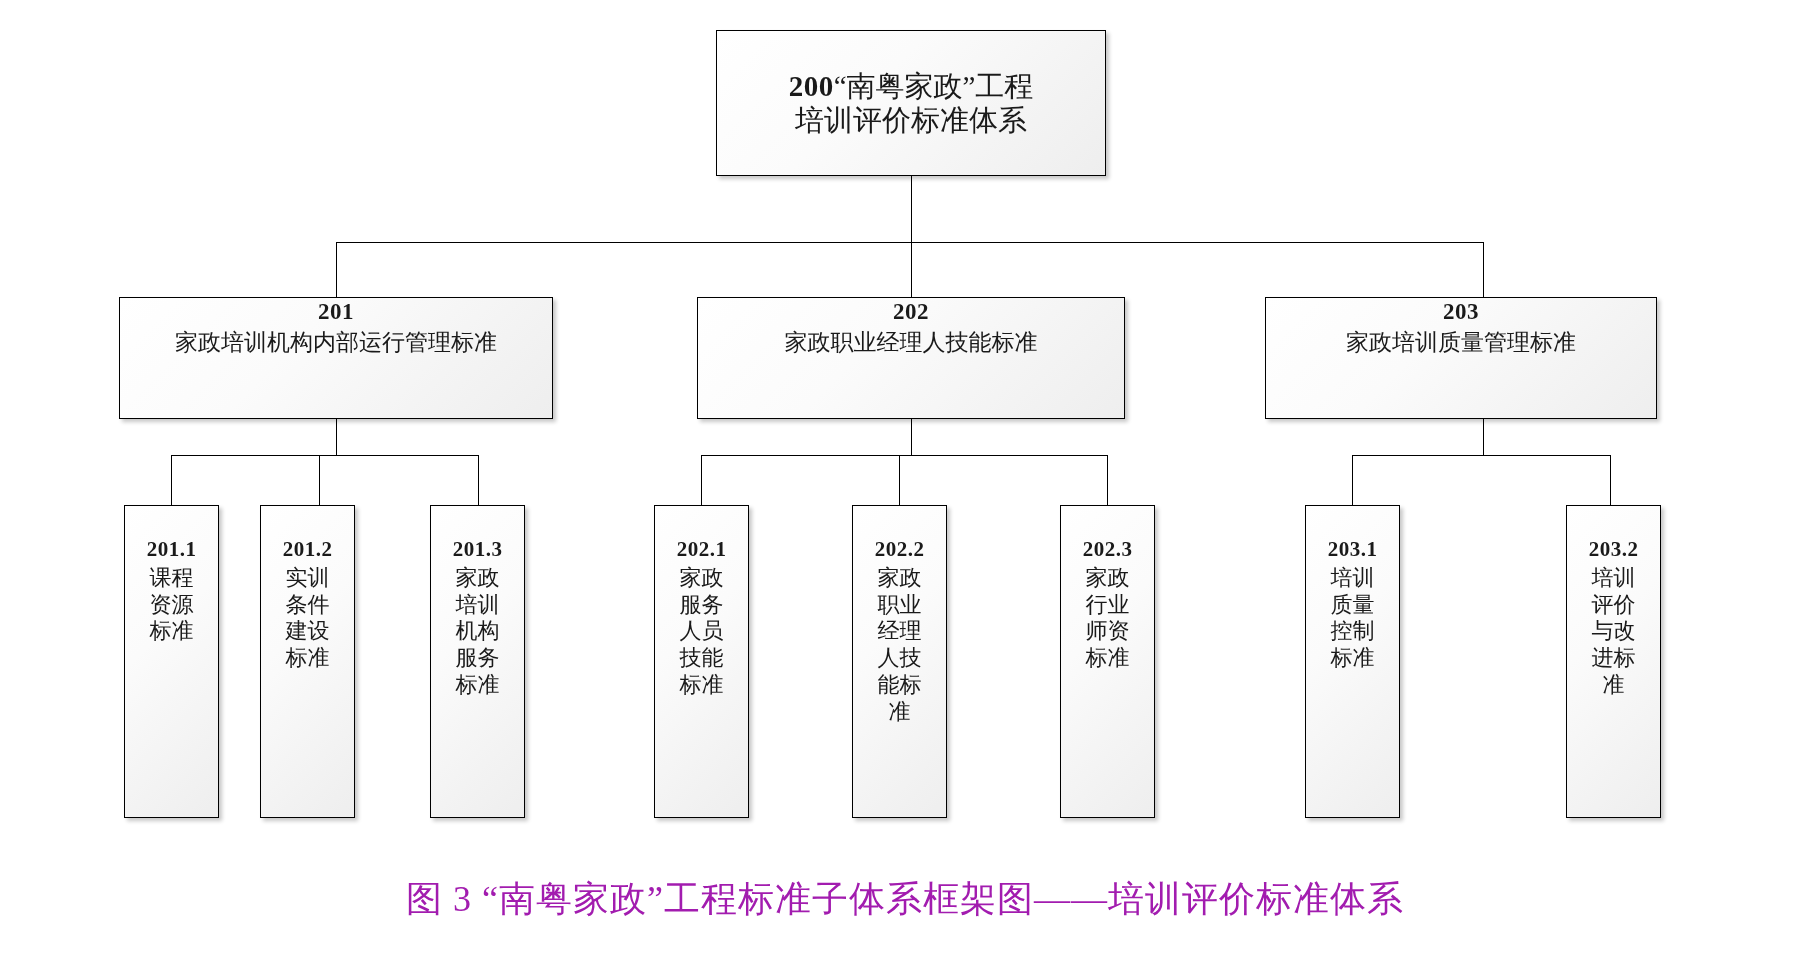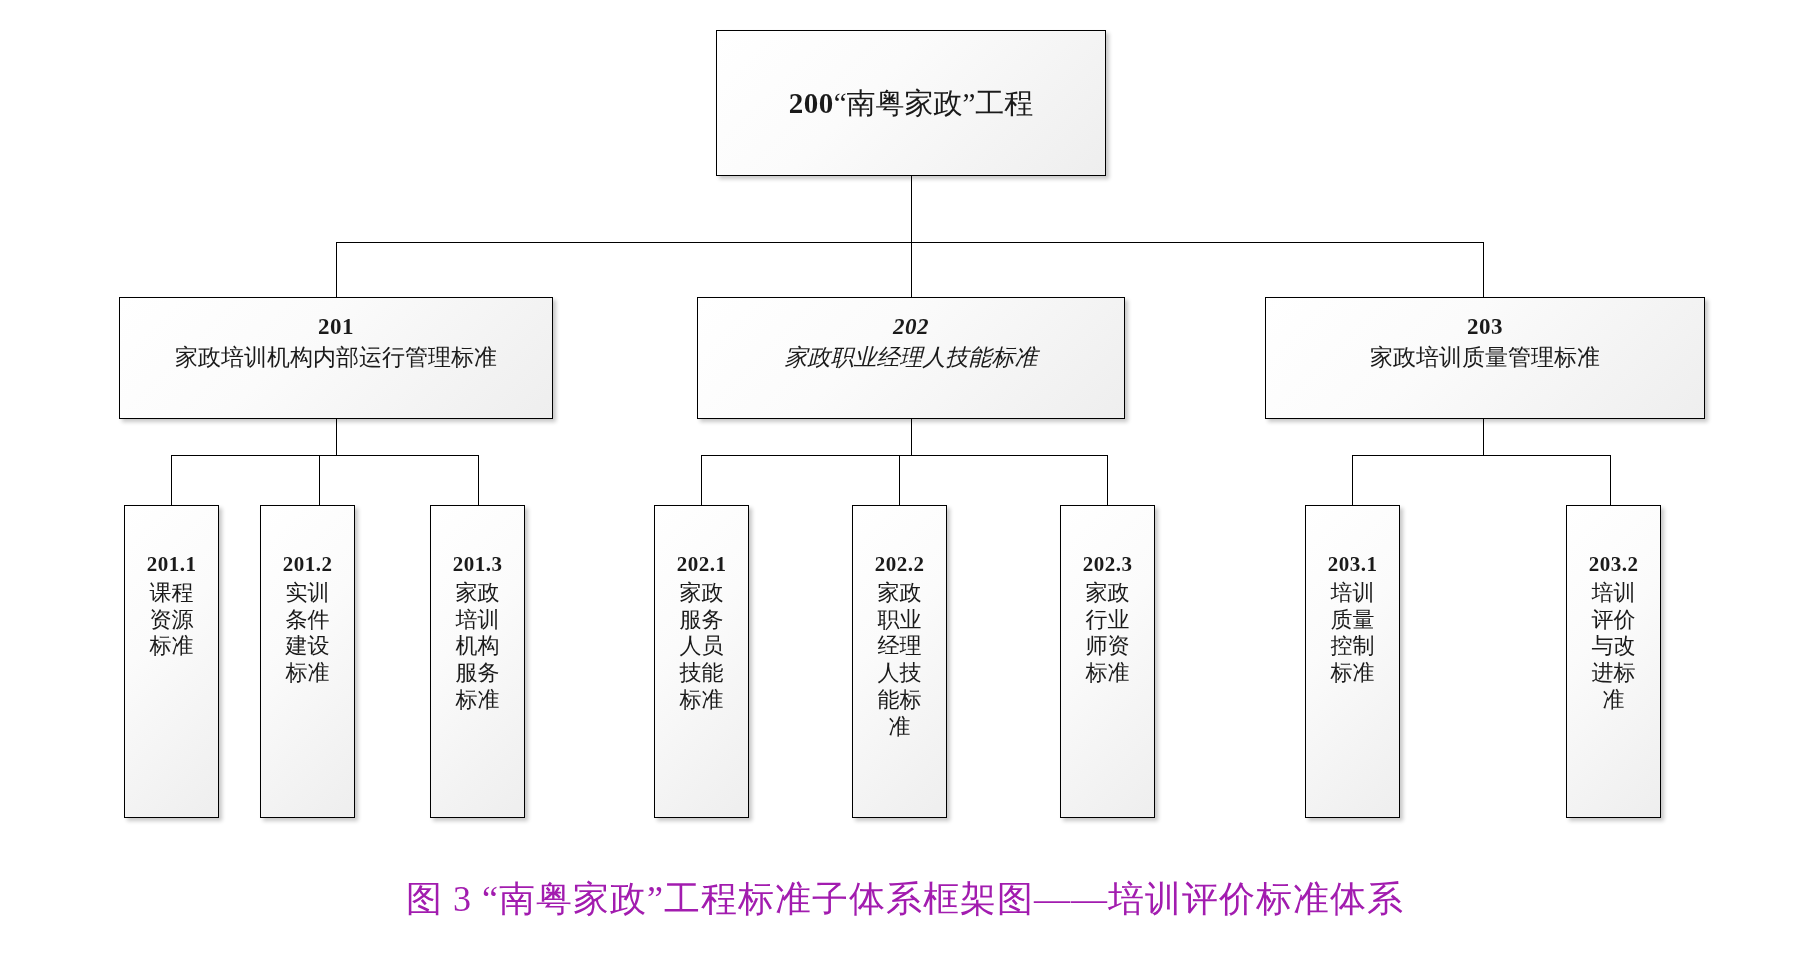--- a/index.html
+++ b/index.html
@@ -29,21 +29,20 @@
     box-shadow: 3px 3px 4px rgba(0,0,0,0.22);
     display: flex;
     flex-direction: column;
     align-items: center;
     text-align: center;
     line-height: 1.18;
   }
   .node .num {
     font-weight: bold;
     letter-spacing: 0.5px;
-    margin-top: 15px;
   }
   
   .root {
     left: 716px; top: 30px;
     width: 390px; height: 146px;
     justify-content: center;
     font-size: 29px;
   }
   .root .num { font-size: 29px; font-weight: bold; display: inline; }
   .root .line { white-space: nowrap; }
@@ -52,22 +51,22 @@
   .lvl2 {
     top: 297px;
     height: 122px;
     justify-content: flex-start;
     font-size: 23px;
   }
   .lvl2 .num { font-size: 23px; margin-bottom: 4px; }
   .lvl2 .body { padding: 0 14px; }
 
   .lvl2-a { left: 119px;  width: 434px; }
-  .lvl2-b { left: 697px;  width: 428px; font-style: italic; }
-  .lvl2-c { left: 1265px; width: 440px; }
+  .lvl2-b { left: 697px;  width: 428px; }
+  .lvl2-c { left: 1265px; width: 392px; }
 
   
   .lvl3 {
     top: 505px;
     width: 95px;
     height: 313px;
     justify-content: flex-start;
     padding-top: 31px;
     font-size: 22px;
   }
@@ -133,20 +132,21 @@
 
   <div class="edge vline" style="left:1483px; top:419px; height:36px;"></div>
   <div class="edge hline" style="left:1352px; top:455px; width:258px;"></div>
   <div class="edge vline" style="left:1352px; top:455px; height:50px;"></div>
   <div class="edge vline" style="left:1610px; top:455px; height:50px;"></div>
 
   <div class="node root">
     <div class="line">
       <span class="num">200</span><span>“南粤家政”工程</span>
     </div>
+    <div class="line">培训评价标准体系</div>
   </div>
 
   <div class="node lvl2 lvl2-a">
     <div class="num">201</div>
     <div class="body">家政培训机构内部运行管理标准</div>
   </div>
 
   <div class="node lvl2 lvl2-b">
     <div class="num">202</div>
     <div class="body">家政职业经理人技能标准</div>

